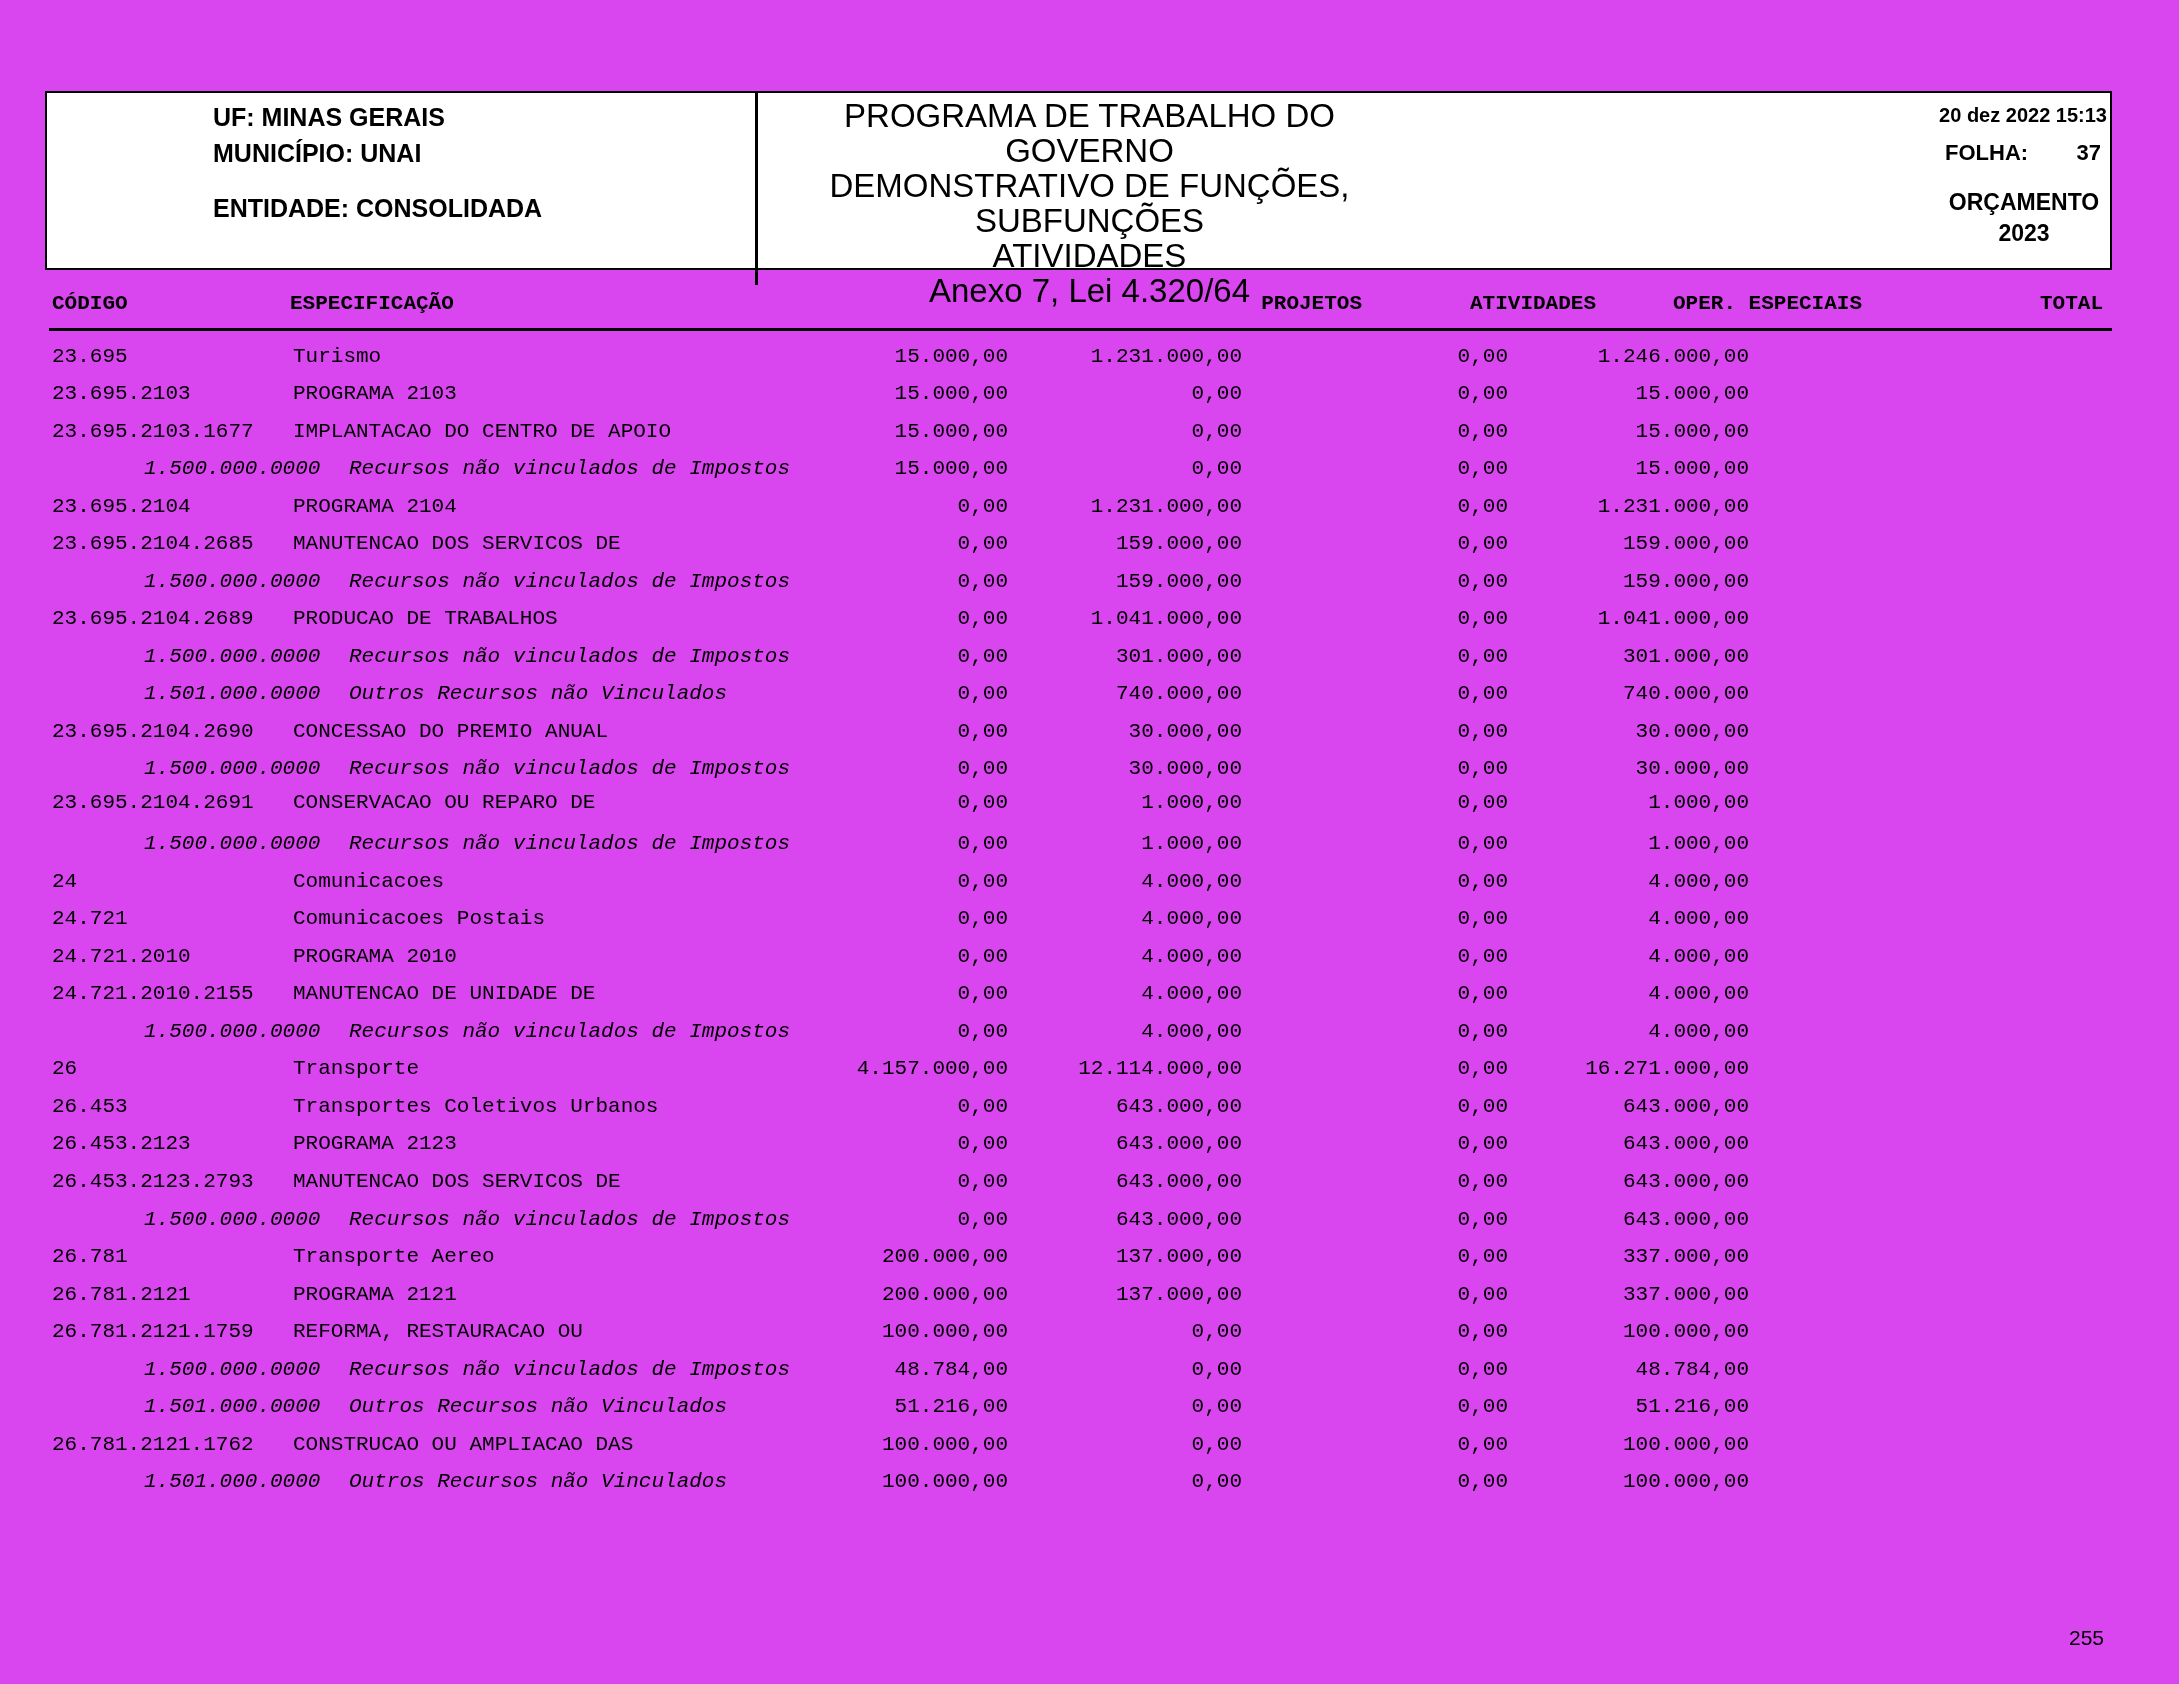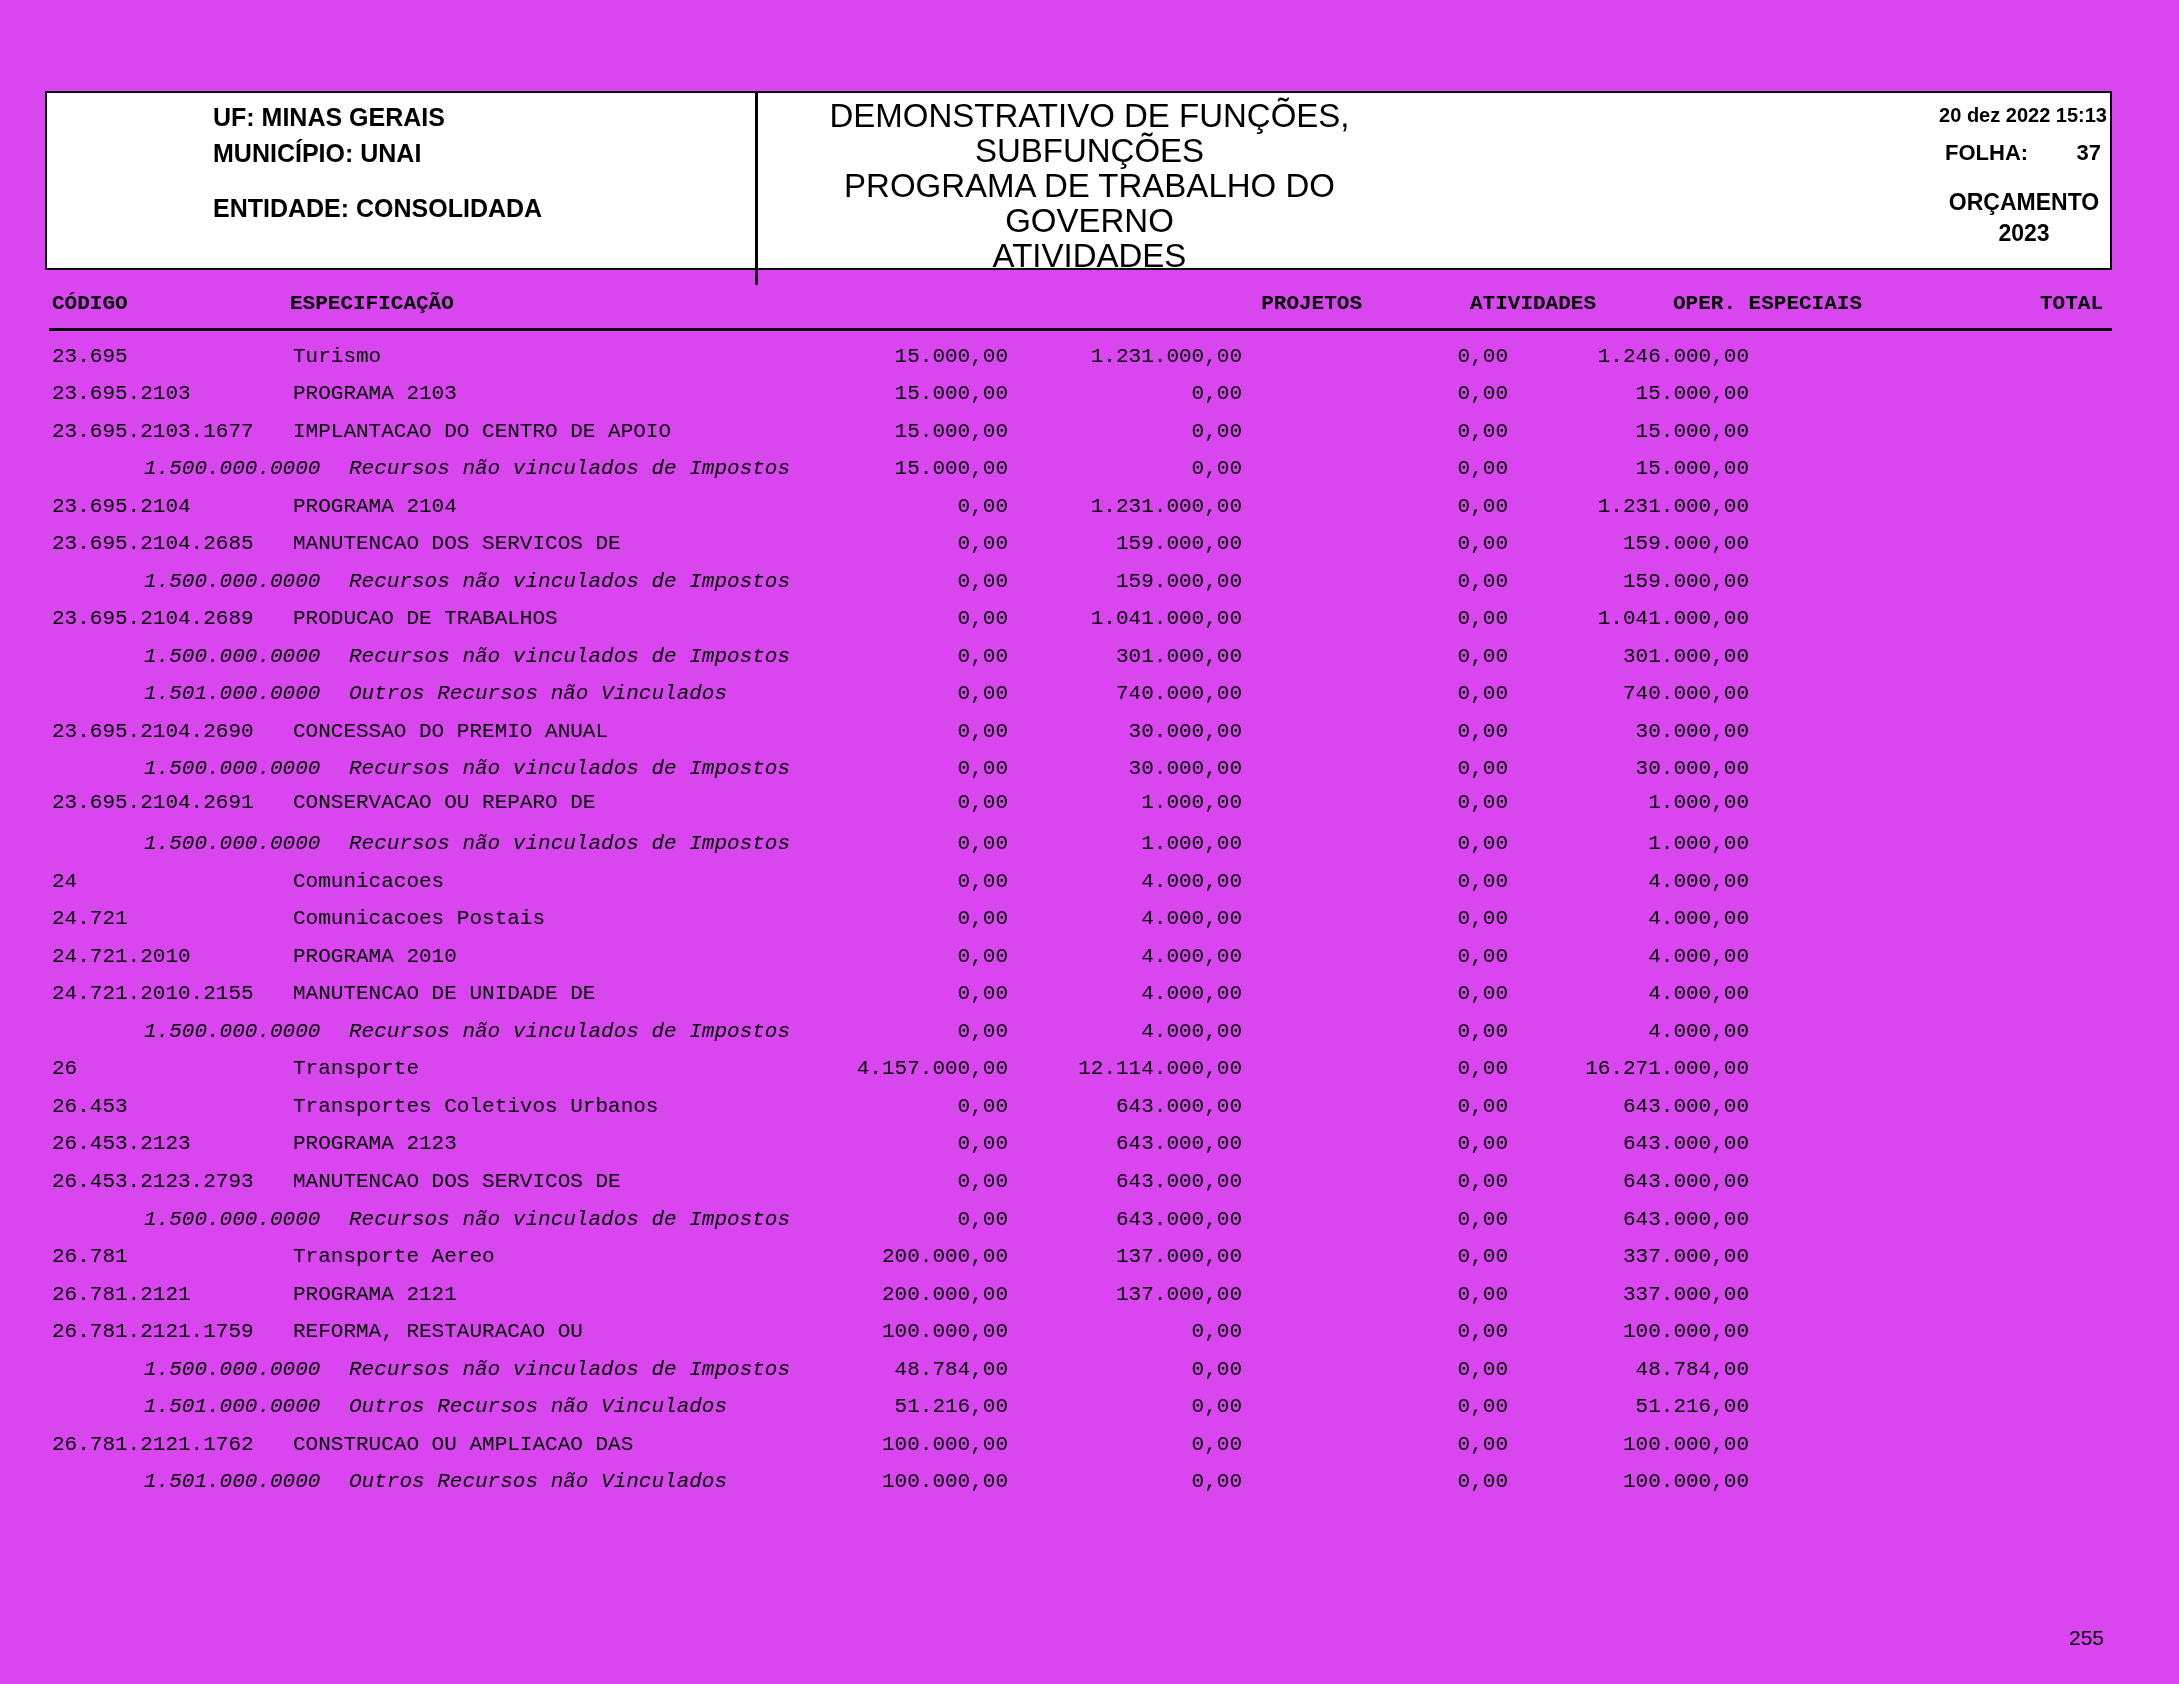--- a/index.html
+++ b/index.html
@@ -64,23 +64,24 @@
 <div class="page">
 
   <div class="header-box"></div>
   <div class="header-divider"></div>
 
   <div class="hl hl-uf">UF: MINAS GERAIS</div>
   <div class="hl hl-mun">MUNICÍPIO: UNAI</div>
   <div class="hl hl-ent">ENTIDADE: CONSOLIDADA</div>
 
   <div class="title-block">
+    <div>PROGRAMA DE TRABALHO DO GOVERNO</div>
     <div>DEMONSTRATIVO DE FUNÇÕES, SUBFUNÇÕES</div>
-    <div>PROGRAMA DE TRABALHO DO GOVERNO</div>
     <div>ATIVIDADES</div>
+    <div>Anexo 7, Lei 4.320/64</div>
   </div>
 
   <div class="hr-date">20 dez 2022 15:13</div>
   <div class="hr-folha-label">FOLHA:</div>
   <div class="hr-folha-value">37</div>
   <div class="hr-orc">
     <div>ORÇAMENTO</div>
     <div>2023</div>
   </div>
 

